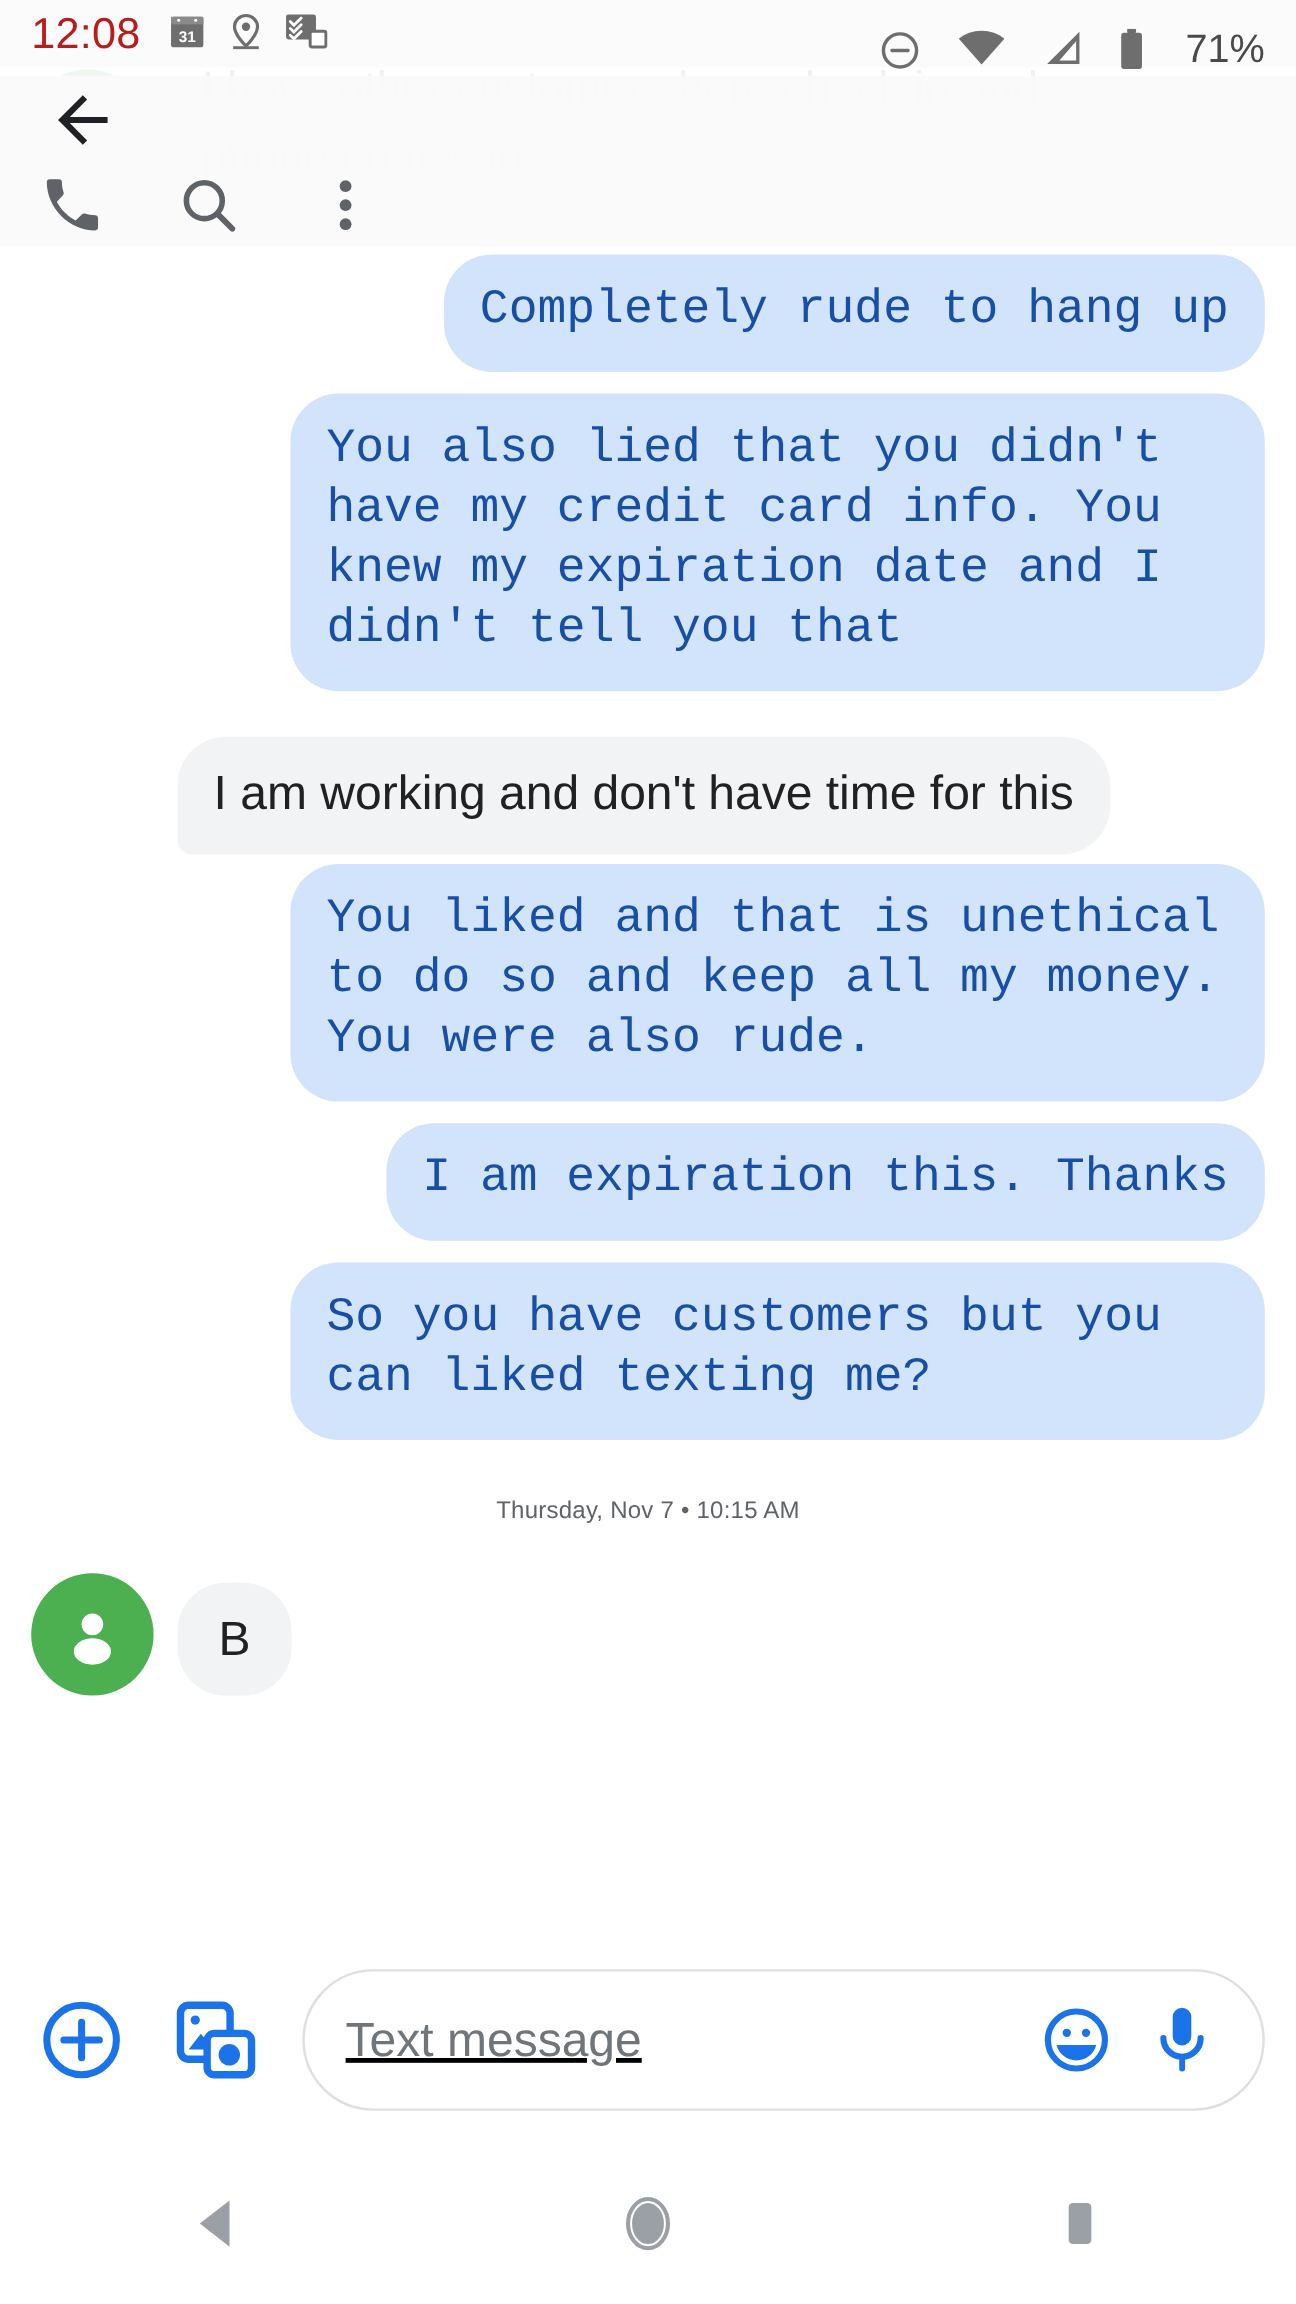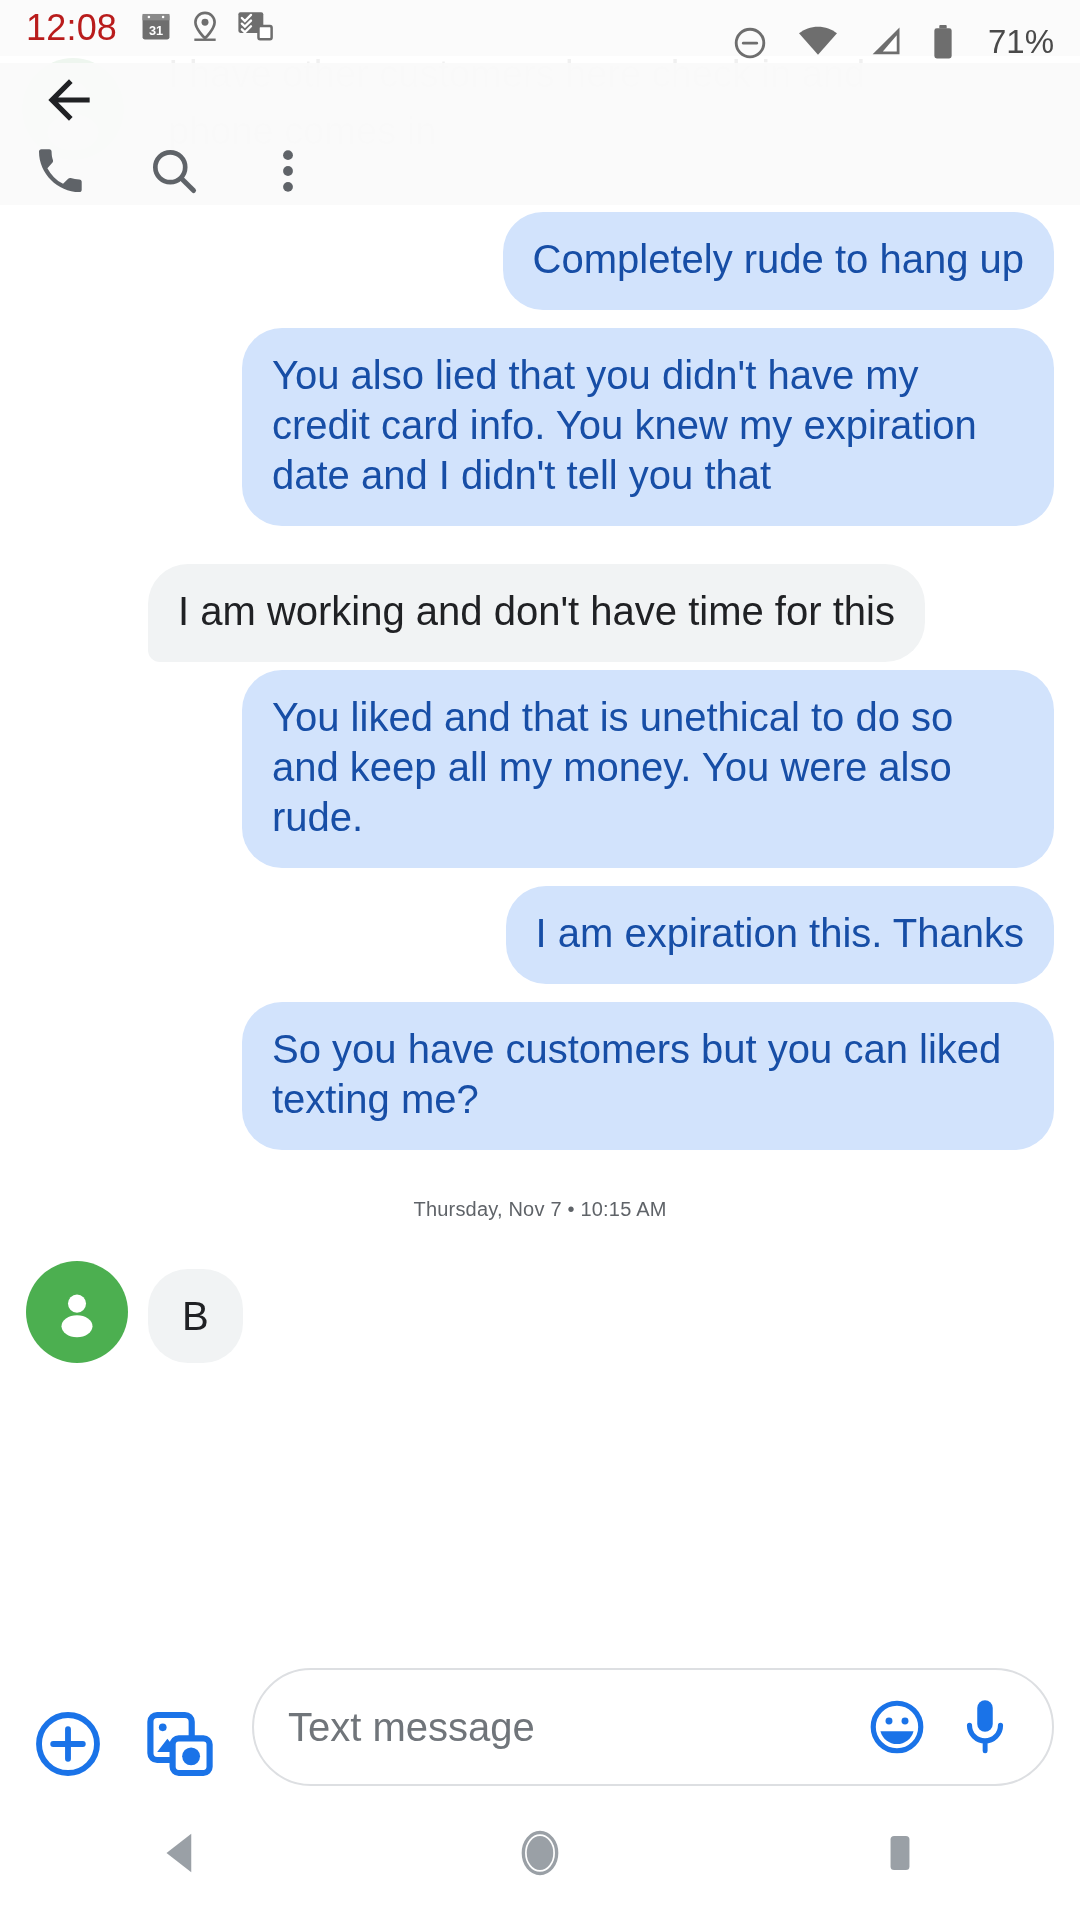--- a/index.html
+++ b/index.html
@@ -52,21 +52,21 @@
   }
   .ab-actions{ display:flex; align-items:center; gap:46px; margin-right:12px; }
   .ab-btn{ width:68px; height:68px; display:flex; align-items:center; justify-content:center; }
 
   
   .thread{
     position:absolute; top:198px; left:0; width:1080px; height:1466px;
     background:#ffffff; padding:14px 0 0 0; z-index:5; overflow:hidden;
   }
   .row{ display:flex; width:1080px; padding:0 26px; margin-bottom:6px; align-items:flex-end; }
-  .row.out{ justify-content:flex-end; }
+  .row.out{ justify-content:flex-end;font-family:Liberation Mono, monospace; }
   .row.in{ justify-content:flex-start; }
   .gap-lg{ margin-bottom:38px;padding-left:23px; }
   .gap-md{ margin-bottom:18px; }
 
   .bubble{
     max-width:812px; padding:22px 30px 26px 30px;
     font-size:40px; line-height:50px; word-wrap:break-word;
   }
   .bubble.out{
     background:#d2e3fc; color:#174ea6;
@@ -100,21 +100,21 @@
 
   
   .ghost-ts{
     position:absolute; left:196px; top:1648px;
     font-size:34px; color:#ececec; z-index:6; pointer-events:none;
   }
 
   
   .composer{
     position:absolute; left:0; bottom:134px; width:1080px; height:172px;
-    background:#ffffff; display:flex; align-items:flex-end; padding:0 26px; z-index:35;
+    background:#ffffff; display:flex; align-items:center; padding:0 26px; z-index:35;text-decoration:underline;
   }
   .comp-icon{ width:84px; height:84px; display:flex; align-items:center; justify-content:center; flex:0 0 84px; }
   .comp-icon.second{ margin-left:28px; }
   .comp-field{
     flex:1; margin-left:30px; height:118px;
     border:2px solid #dddfe2; border-radius:60px; background:#ffffff;
     display:flex; align-items:center; padding:0 34px;
   }
   .comp-placeholder{ flex:1; font-size:40px; color:#70757a; }
   .comp-field-icon{ width:66px; height:66px; display:flex; align-items:center; justify-content:center; margin-left:22px; }

